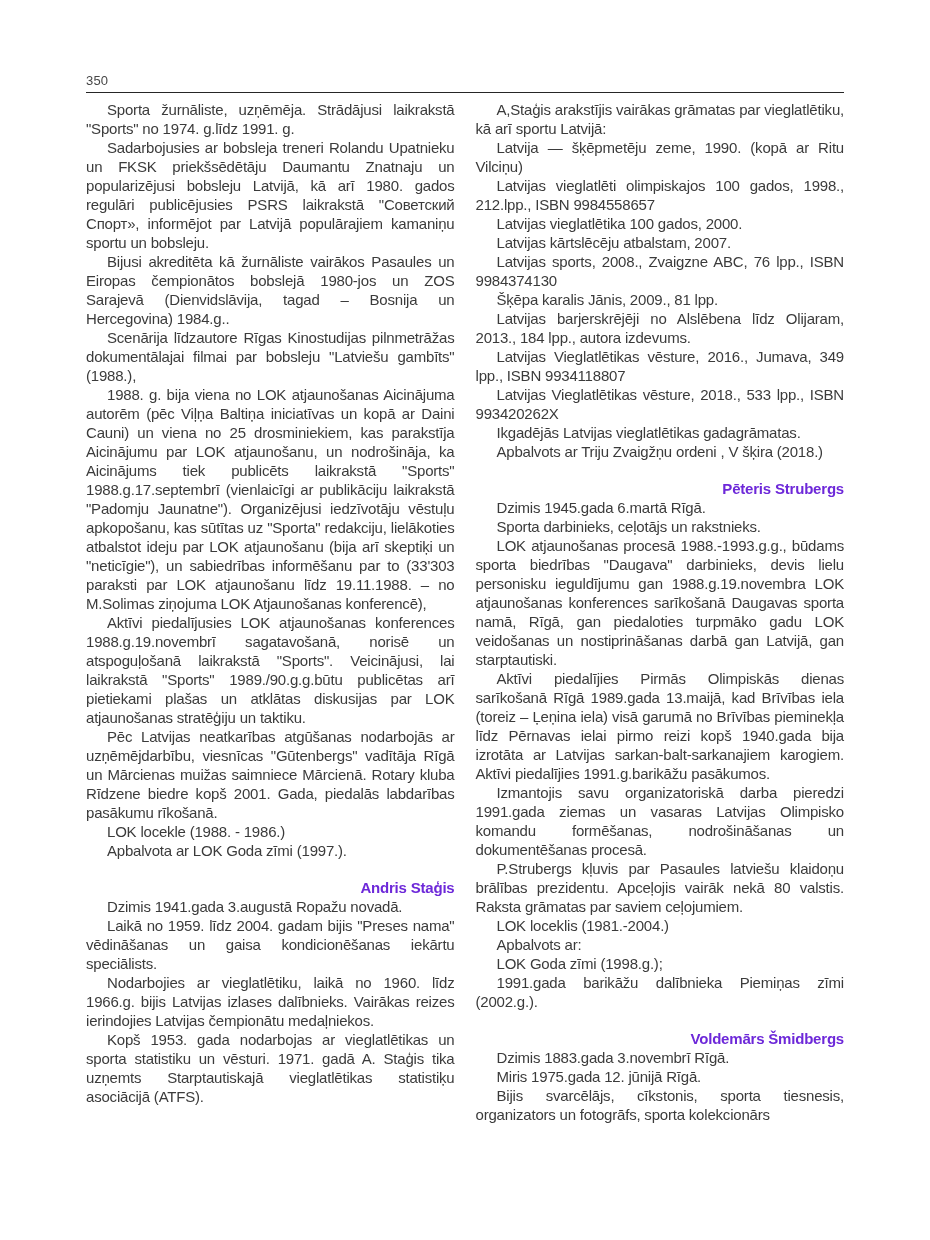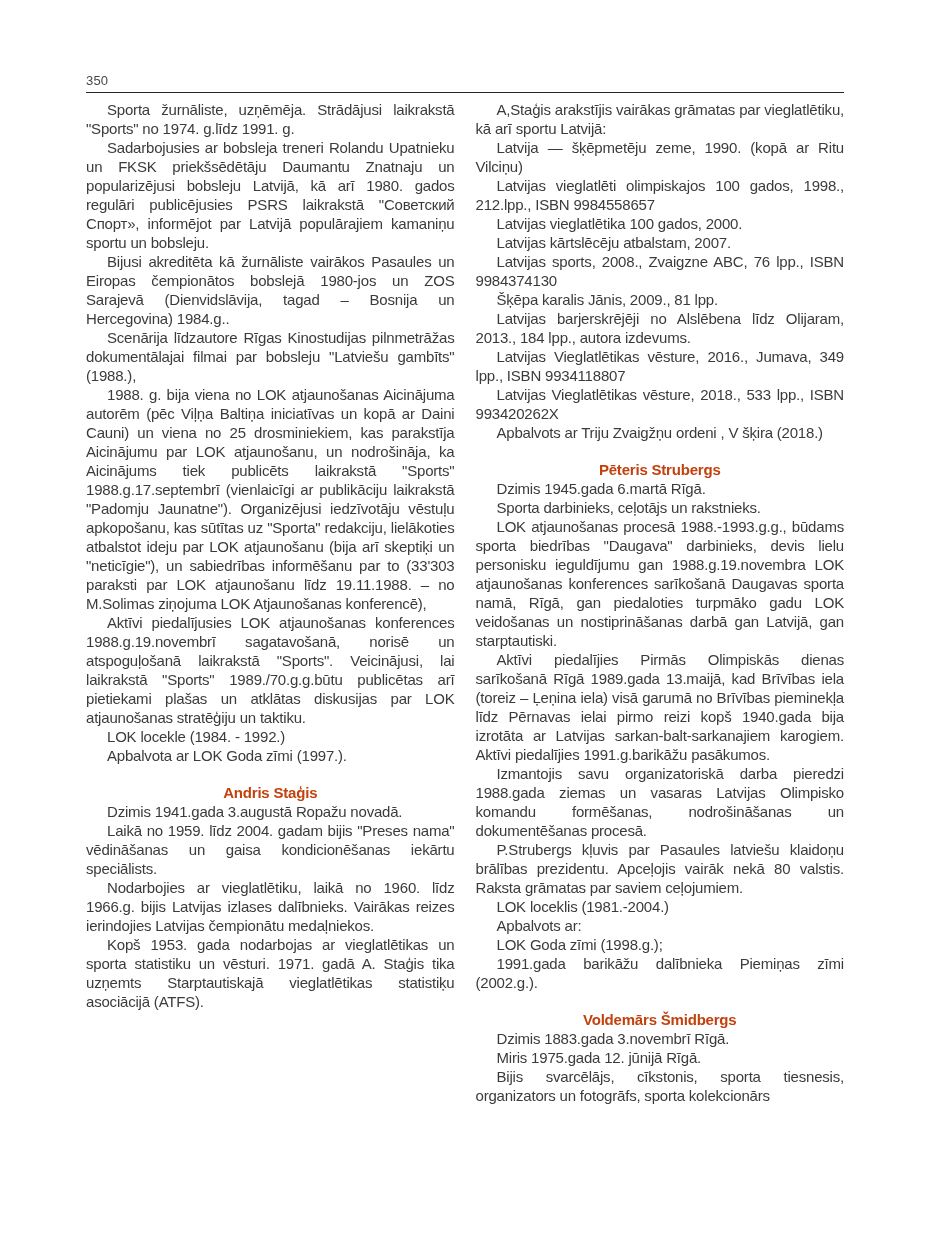--- a/index.html
+++ b/index.html
@@ -48,68 +48,70 @@
   }
   .para {
     margin: 0;
     text-indent: 21px;
   }
   .heading {
     margin: 18px 0 0 0;
     font-size: 15px;
     line-height: 19px;
     font-weight: bold;
-    color: #c2410c;
-    text-align: center;
+    color: #6d28d9;
+    text-align: right;
     text-indent: 0;
   }
 </style>
 </head>
 <body>
 
 <div class="sheet">
   <header class="page-header">
     <div class="page-number">350</div>
     <div class="header-rule"></div>
   </header>
 
   <main class="columns">
     <section class="col">
         <p class="para">Sporta žurnāliste, uzņēmēja. Strādājusi laikrakstā "Sports" no 1974. g.līdz 1991. g.</p>
         <p class="para">Sadarbojusies ar bobsleja treneri Rolandu Upatnieku un FKSK priekšsēdētāju Daumantu Znatnaju un popularizējusi bobsleju Latvijā, kā arī 1980. gados regulāri publicējusies PSRS laikrakstā "Советский Спорт», informējot par Latvijā populārajiem kamaniņu sportu un bobsleju.</p>
         <p class="para">Bijusi akreditēta kā žurnāliste vairākos Pasaules un Eiropas čempionātos bobslejā 1980-jos un ZOS Sarajevā (Dienvidslāvija, tagad – Bosnija un Hercegovina) 1984.g..</p>
         <p class="para">Scenārija līdzautore Rīgas Kinostudijas pilnmetrāžas dokumentālajai filmai par bobsleju "Latviešu gambīts" (1988.),</p>
         <p class="para">1988. g. bija viena no LOK atjaunošanas Aicinājuma autorēm (pēc Viļņa Baltiņa iniciatīvas un kopā ar Daini Cauni) un viena no 25 drosminiekiem, kas parakstīja Aicinājumu par LOK atjaunošanu, un nodrošināja, ka Aicinājums tiek publicēts laikrakstā "Sports" 1988.g.17.septembrī (vienlaicīgi ar publikāciju laikrakstā "Padomju Jaunatne"). Organizējusi iedzīvotāju vēstuļu apkopošanu, kas sūtītas uz "Sporta" redakciju, lielākoties atbalstot ideju par LOK atjaunošanu (bija arī skeptiķi un "neticīgie"), un sabiedrības informēšanu par to (33'303 paraksti par LOK atjaunošanu līdz 19.11.1988. – no M.Solimas ziņojuma LOK Atjaunošanas konferencē),</p>
-        <p class="para">Aktīvi piedalījusies LOK atjaunošanas konferences 1988.g.19.novembrī sagatavošanā, norisē un atspoguļošanā laikrakstā "Sports". Veicinājusi, lai laikrakstā "Sports" 1989./70.g.g.būtu publicētas arī pietiekami plašas un atklātas diskusijas par LOK atjaunošanas stratēģiju un taktiku.</p>
-        <p class="para">LOK locekle (1984. - 1992.)</p>
+        <p class="para">Aktīvi piedalījusies LOK atjaunošanas konferences 1988.g.19.novembrī sagatavošanā, norisē un atspoguļošanā laikrakstā "Sports". Veicinājusi, lai laikrakstā "Sports" 1989./90.g.g.būtu publicētas arī pietiekami plašas un atklātas diskusijas par LOK atjaunošanas stratēģiju un taktiku.</p>
+        <p class="para">Pēc Latvijas neatkarības atgūšanas nodarbojās ar uzņēmējdarbību, viesnīcas "Gūtenbergs" vadītāja Rīgā un Mārcienas muižas saimniece Mārcienā. Rotary kluba Rīdzene biedre kopš 2001. Gada, piedalās labdarības pasākumu rīkošanā.</p>
+        <p class="para">LOK locekle (1988. - 1986.)</p>
         <p class="para">Apbalvota ar LOK Goda zīmi (1997.).</p>
         <h2 class="heading">Andris Staģis</h2>
         <p class="para">Dzimis 1941.gada 3.augustā Ropažu novadā.</p>
         <p class="para">Laikā no 1959. līdz 2004. gadam bijis "Preses nama" vēdināšanas un gaisa kondicionēšanas iekārtu speciālists.</p>
         <p class="para">Nodarbojies ar vieglatlētiku, laikā no 1960. līdz 1966.g. bijis Latvijas izlases dalībnieks. Vairākas reizes ierindojies Latvijas čempionātu medaļniekos.</p>
         <p class="para">Kopš 1953. gada nodarbojas ar vieglatlētikas un sporta statistiku un vēsturi. 1971. gadā A. Staģis tika uzņemts Starptautiskajā vieglatlētikas statistiķu asociācijā (ATFS).</p>
       </section>
     <section class="col">
         <p class="para">A,Staģis arakstījis vairākas grāmatas par vieglatlētiku, kā arī sportu Latvijā:</p>
         <p class="para">Latvija — šķēpmetēju zeme, 1990. (kopā ar Ritu Vilciņu)</p>
         <p class="para">Latvijas vieglatlēti olimpiskajos 100 gados, 1998., 212.lpp., ISBN 9984558657</p>
         <p class="para">Latvijas vieglatlētika 100 gados, 2000.</p>
         <p class="para">Latvijas kārtslēcēju atbalstam, 2007.</p>
         <p class="para">Latvijas sports, 2008., Zvaigzne ABC, 76 lpp., ISBN 9984374130</p>
         <p class="para">Šķēpa karalis Jānis, 2009., 81 lpp.</p>
         <p class="para">Latvijas barjerskrējēji no Alslēbena līdz Olijaram, 2013., 184 lpp., autora izdevums.</p>
         <p class="para">Latvijas Vieglatlētikas vēsture, 2016., Jumava, 349 lpp., ISBN 9934118807</p>
         <p class="para">Latvijas Vieglatlētikas vēsture, 2018., 533 lpp., ISBN 993420262X</p>
+        <p class="para">Ikgadējās Latvijas vieglatlētikas gadagrāmatas.</p>
         <p class="para">Apbalvots ar Triju Zvaigžņu ordeni , V šķira (2018.)</p>
         <h2 class="heading">Pēteris Strubergs</h2>
         <p class="para">Dzimis 1945.gada 6.martā Rīgā.</p>
         <p class="para">Sporta darbinieks, ceļotājs un rakstnieks.</p>
         <p class="para">LOK atjaunošanas procesā 1988.-1993.g.g., būdams sporta biedrības "Daugava" darbinieks, devis lielu personisku ieguldījumu gan 1988.g.19.novembra LOK atjaunošanas konferences sarīkošanā Daugavas sporta namā, Rīgā, gan piedaloties turpmāko gadu LOK veidošanas un nostiprināšanas darbā gan Latvijā, gan starptautiski.</p>
         <p class="para">Aktīvi piedalījies Pirmās Olimpiskās dienas sarīkošanā Rīgā 1989.gada 13.maijā, kad Brīvības iela (toreiz – Ļeņina iela) visā garumā no Brīvības pieminekļa līdz Pērnavas ielai pirmo reizi kopš 1940.gada bija izrotāta ar Latvijas sarkan-balt-sarkanajiem karogiem. Aktīvi piedalījies 1991.g.barikāžu pasākumos.</p>
-        <p class="para">Izmantojis savu organizatoriskā darba pieredzi 1988.gada ziemas un vasaras Latvijas Olimpisko komandu formēšanas, nodrošināšanas un dokumentēšanas procesā.</p>
+        <p class="para">Izmantojis savu organizatoriskā darba pieredzi 1991.gada ziemas un vasaras Latvijas Olimpisko komandu formēšanas, nodrošināšanas un dokumentēšanas procesā.</p>
         <p class="para">P.Strubergs kļuvis par Pasaules latviešu klaidoņu brālības prezidentu. Apceļojis vairāk nekā 80 valstis. Raksta grāmatas par saviem ceļojumiem.</p>
         <p class="para">LOK loceklis (1981.-2004.)</p>
         <p class="para">Apbalvots ar:</p>
         <p class="para">LOK Goda zīmi (1998.g.);</p>
         <p class="para">1991.gada barikāžu dalībnieka Piemiņas zīmi (2002.g.).</p>
         <h2 class="heading">Voldemārs Šmidbergs</h2>
         <p class="para">Dzimis 1883.gada 3.novembrī Rīgā.</p>
         <p class="para">Miris 1975.gada 12. jūnijā Rīgā.</p>
         <p class="para">Bijis svarcēlājs, cīkstonis, sporta tiesnesis, organizators un fotogrāfs, sporta kolekcionārs</p>
       </section>

